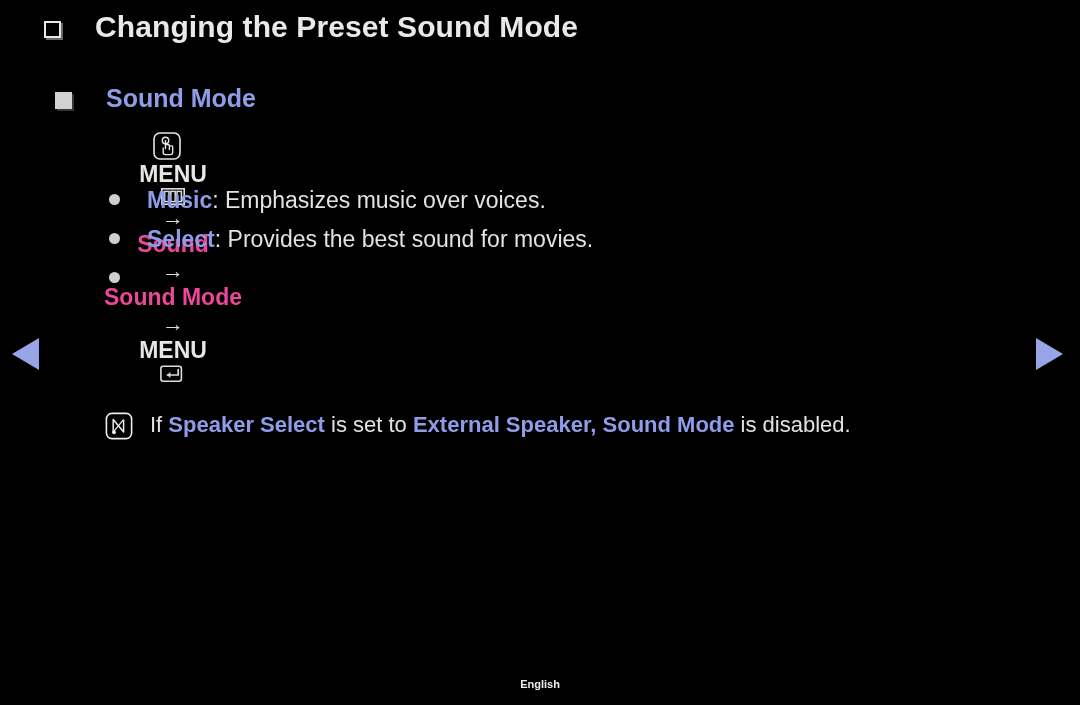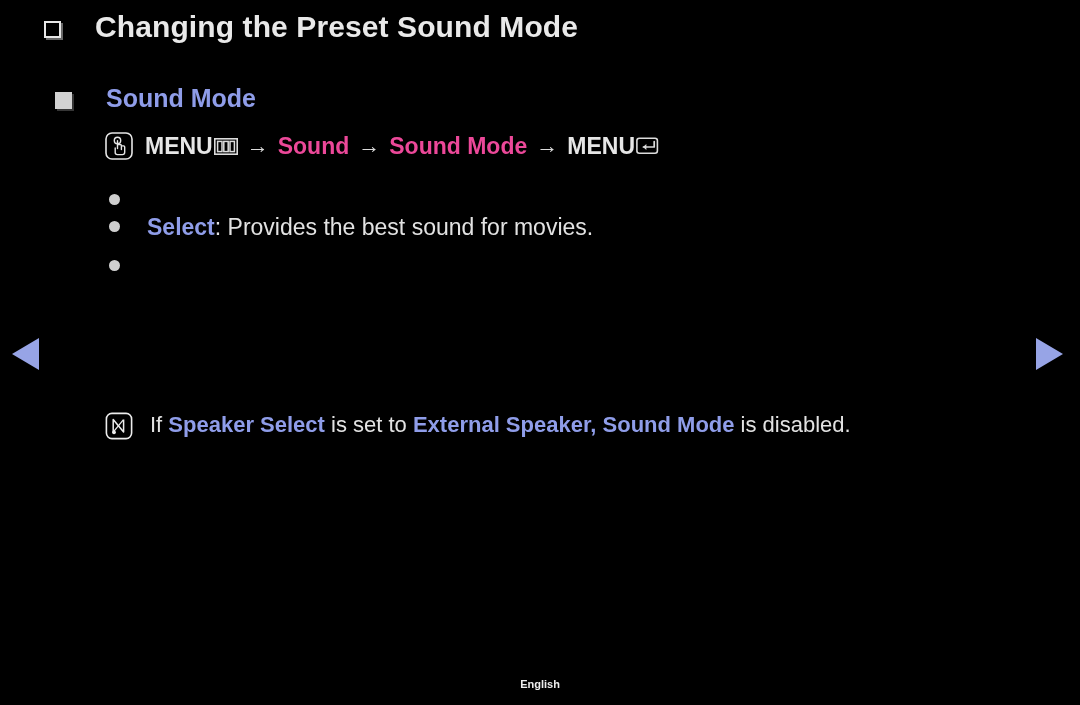--- a/index.html
+++ b/index.html
@@ -76,20 +76,21 @@
   
   .path-row {
     position: absolute;
     left: 104px;
     top: 131px;
     display: flex;
     align-items: center;
     font-size: 23px;
     font-weight: bold;
     white-space: nowrap;
+    flex-direction: column;
   }
   .osd-icon {
     width: 30px;
     height: 30px;
     flex: 0 0 auto;
     margin-right: 11px;
   }
   .path-word { color: #e6e6e6; }
   .path-word.blue { color: #ec4899; text-align: right; }
   .arrow {
@@ -242,20 +243,21 @@
       <path d="M18.2 5.6 L18.2 11.0 L7.4 11.0" fill="none" stroke="#dcdcdc" stroke-width="1.7" stroke-linecap="round" stroke-linejoin="round"></path>
       <path d="M10.4 7.9 L7.0 11.0 L10.4 14.1 Z" fill="#dcdcdc"></path>
     </svg>
   </div>
 
   <div class="list">
 
 
     <div class="li">
       <div class="dot"></div>
+      <div class="li-text"><span class="k">Music</span><span>: Emphasizes music over voices.</span></div>
     </div>
 
     <div class="li">
       <div class="dot"></div>
       <div class="li-text"><span class="k">Select</span><span>: Provides the best sound for movies.</span></div>
     </div>
 
     <div class="li">
       <div class="dot"></div>
     </div>

